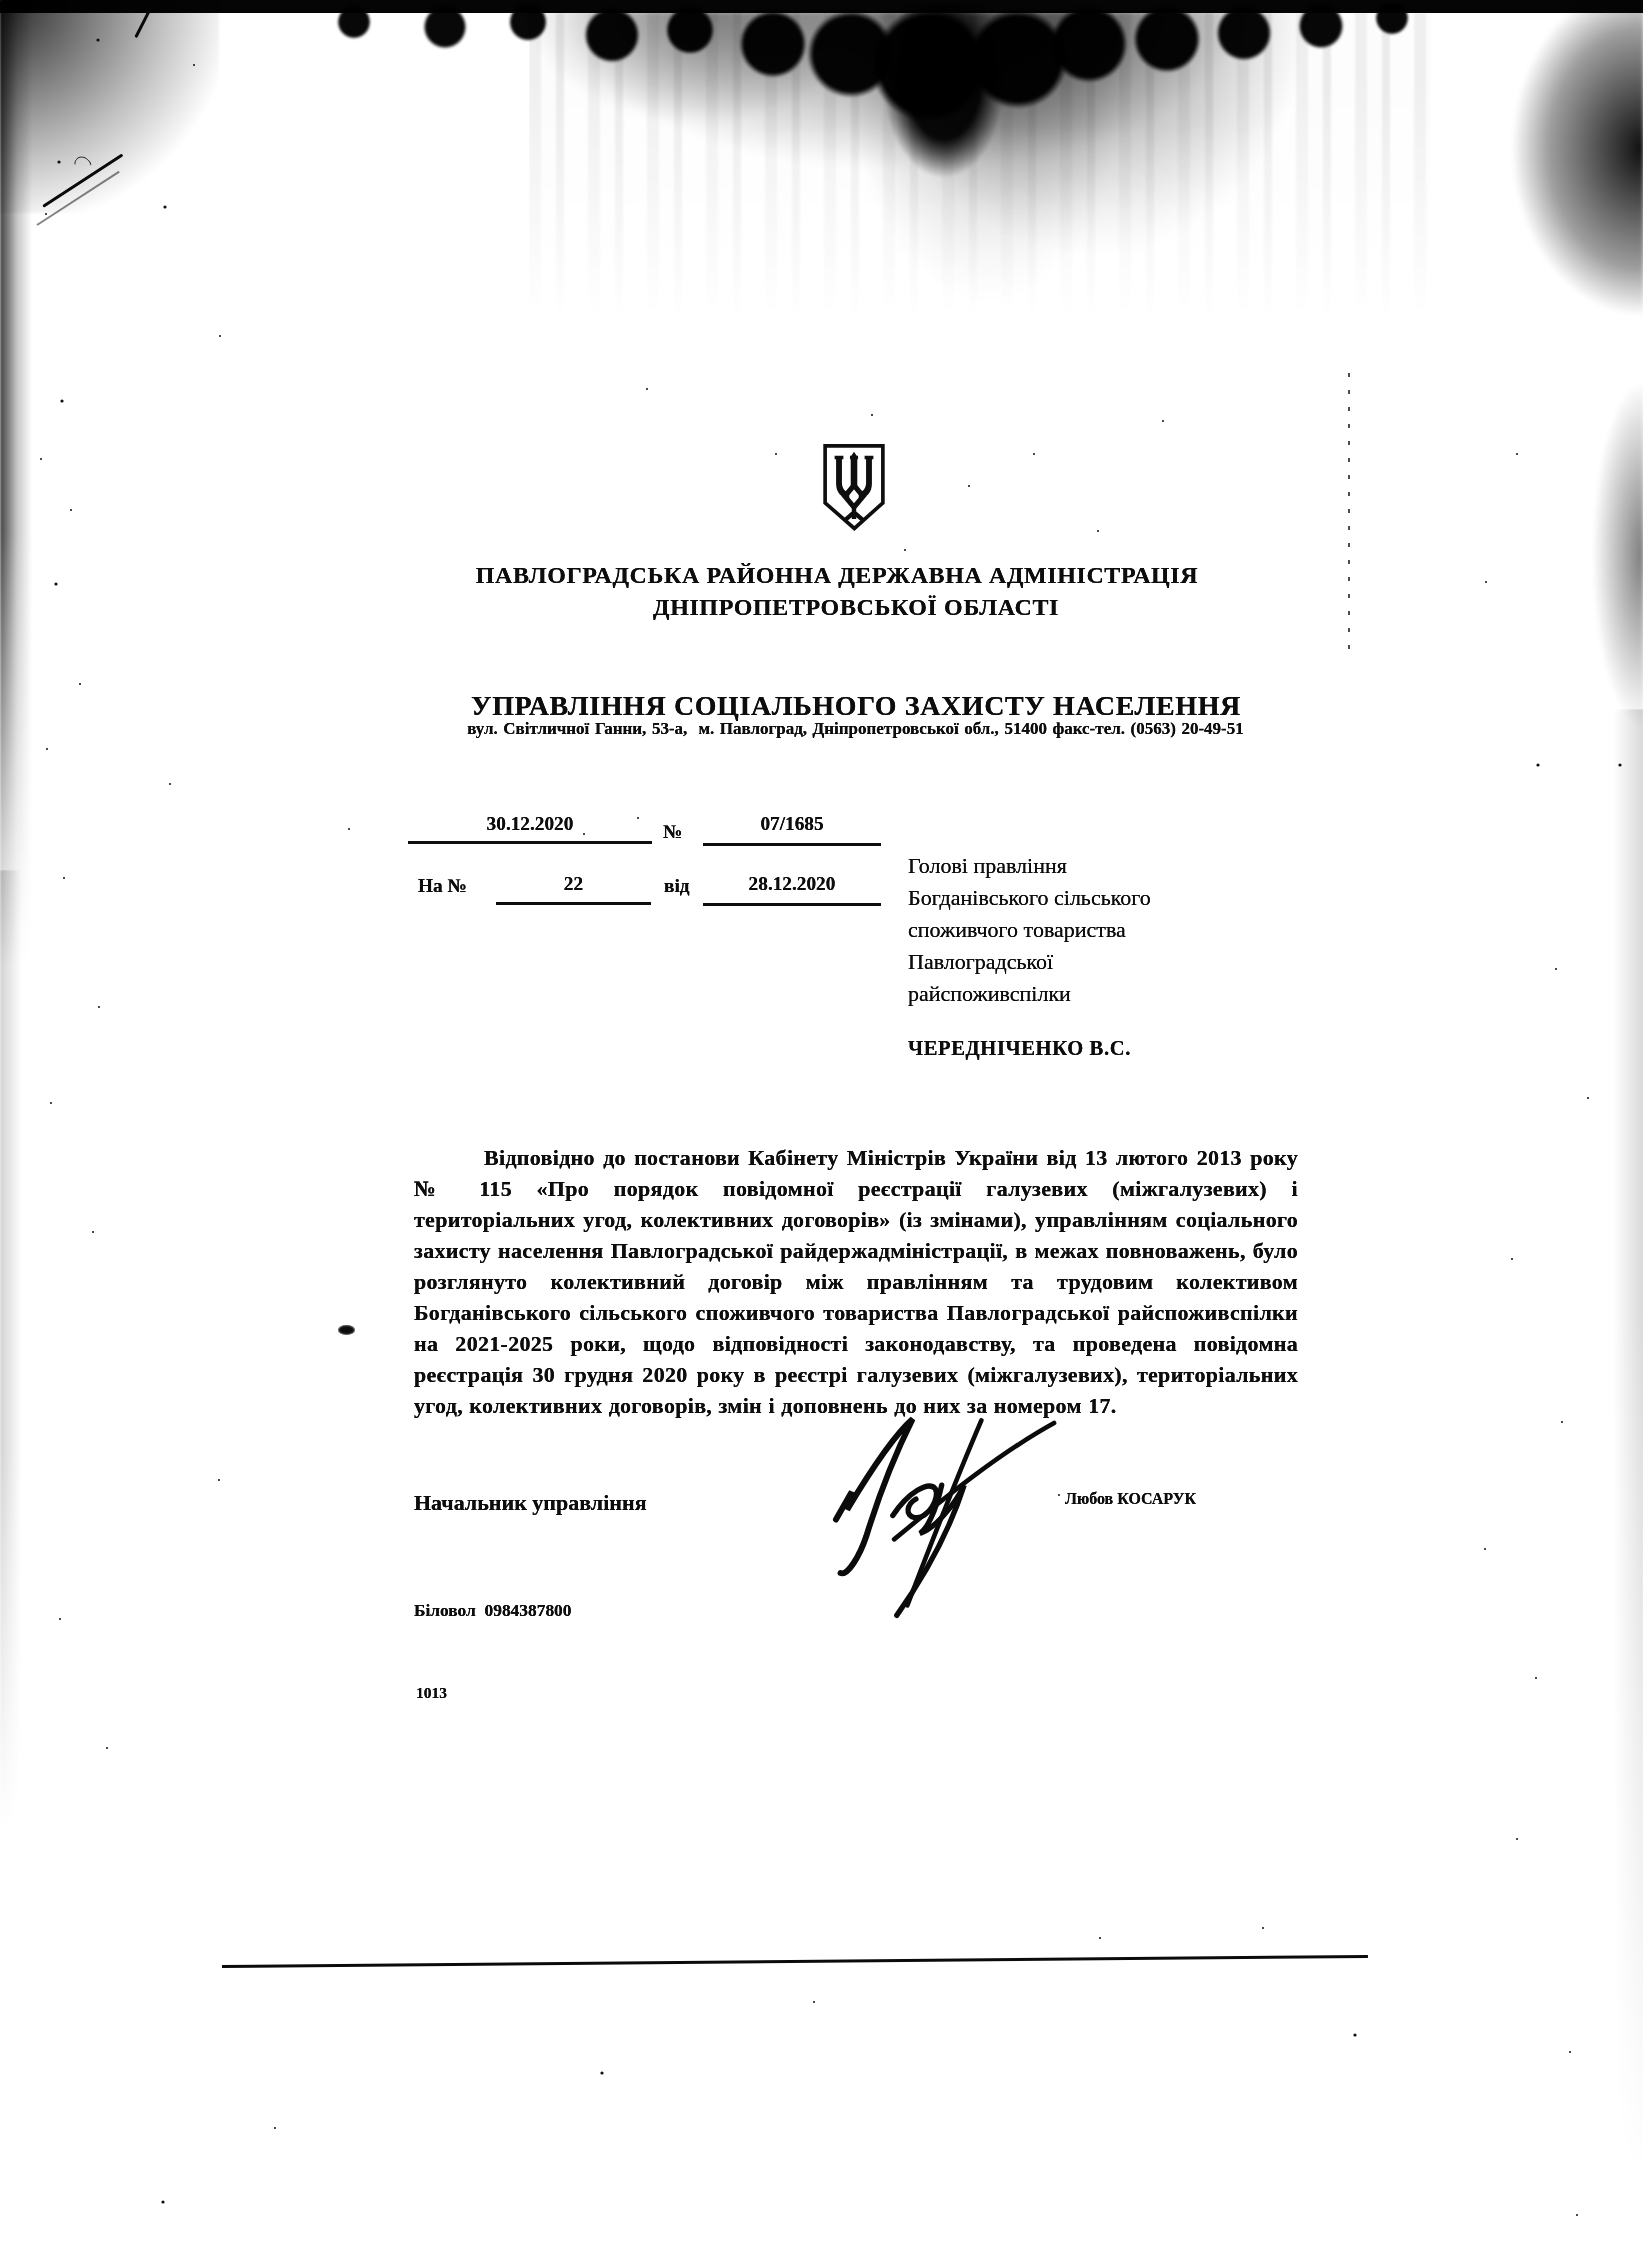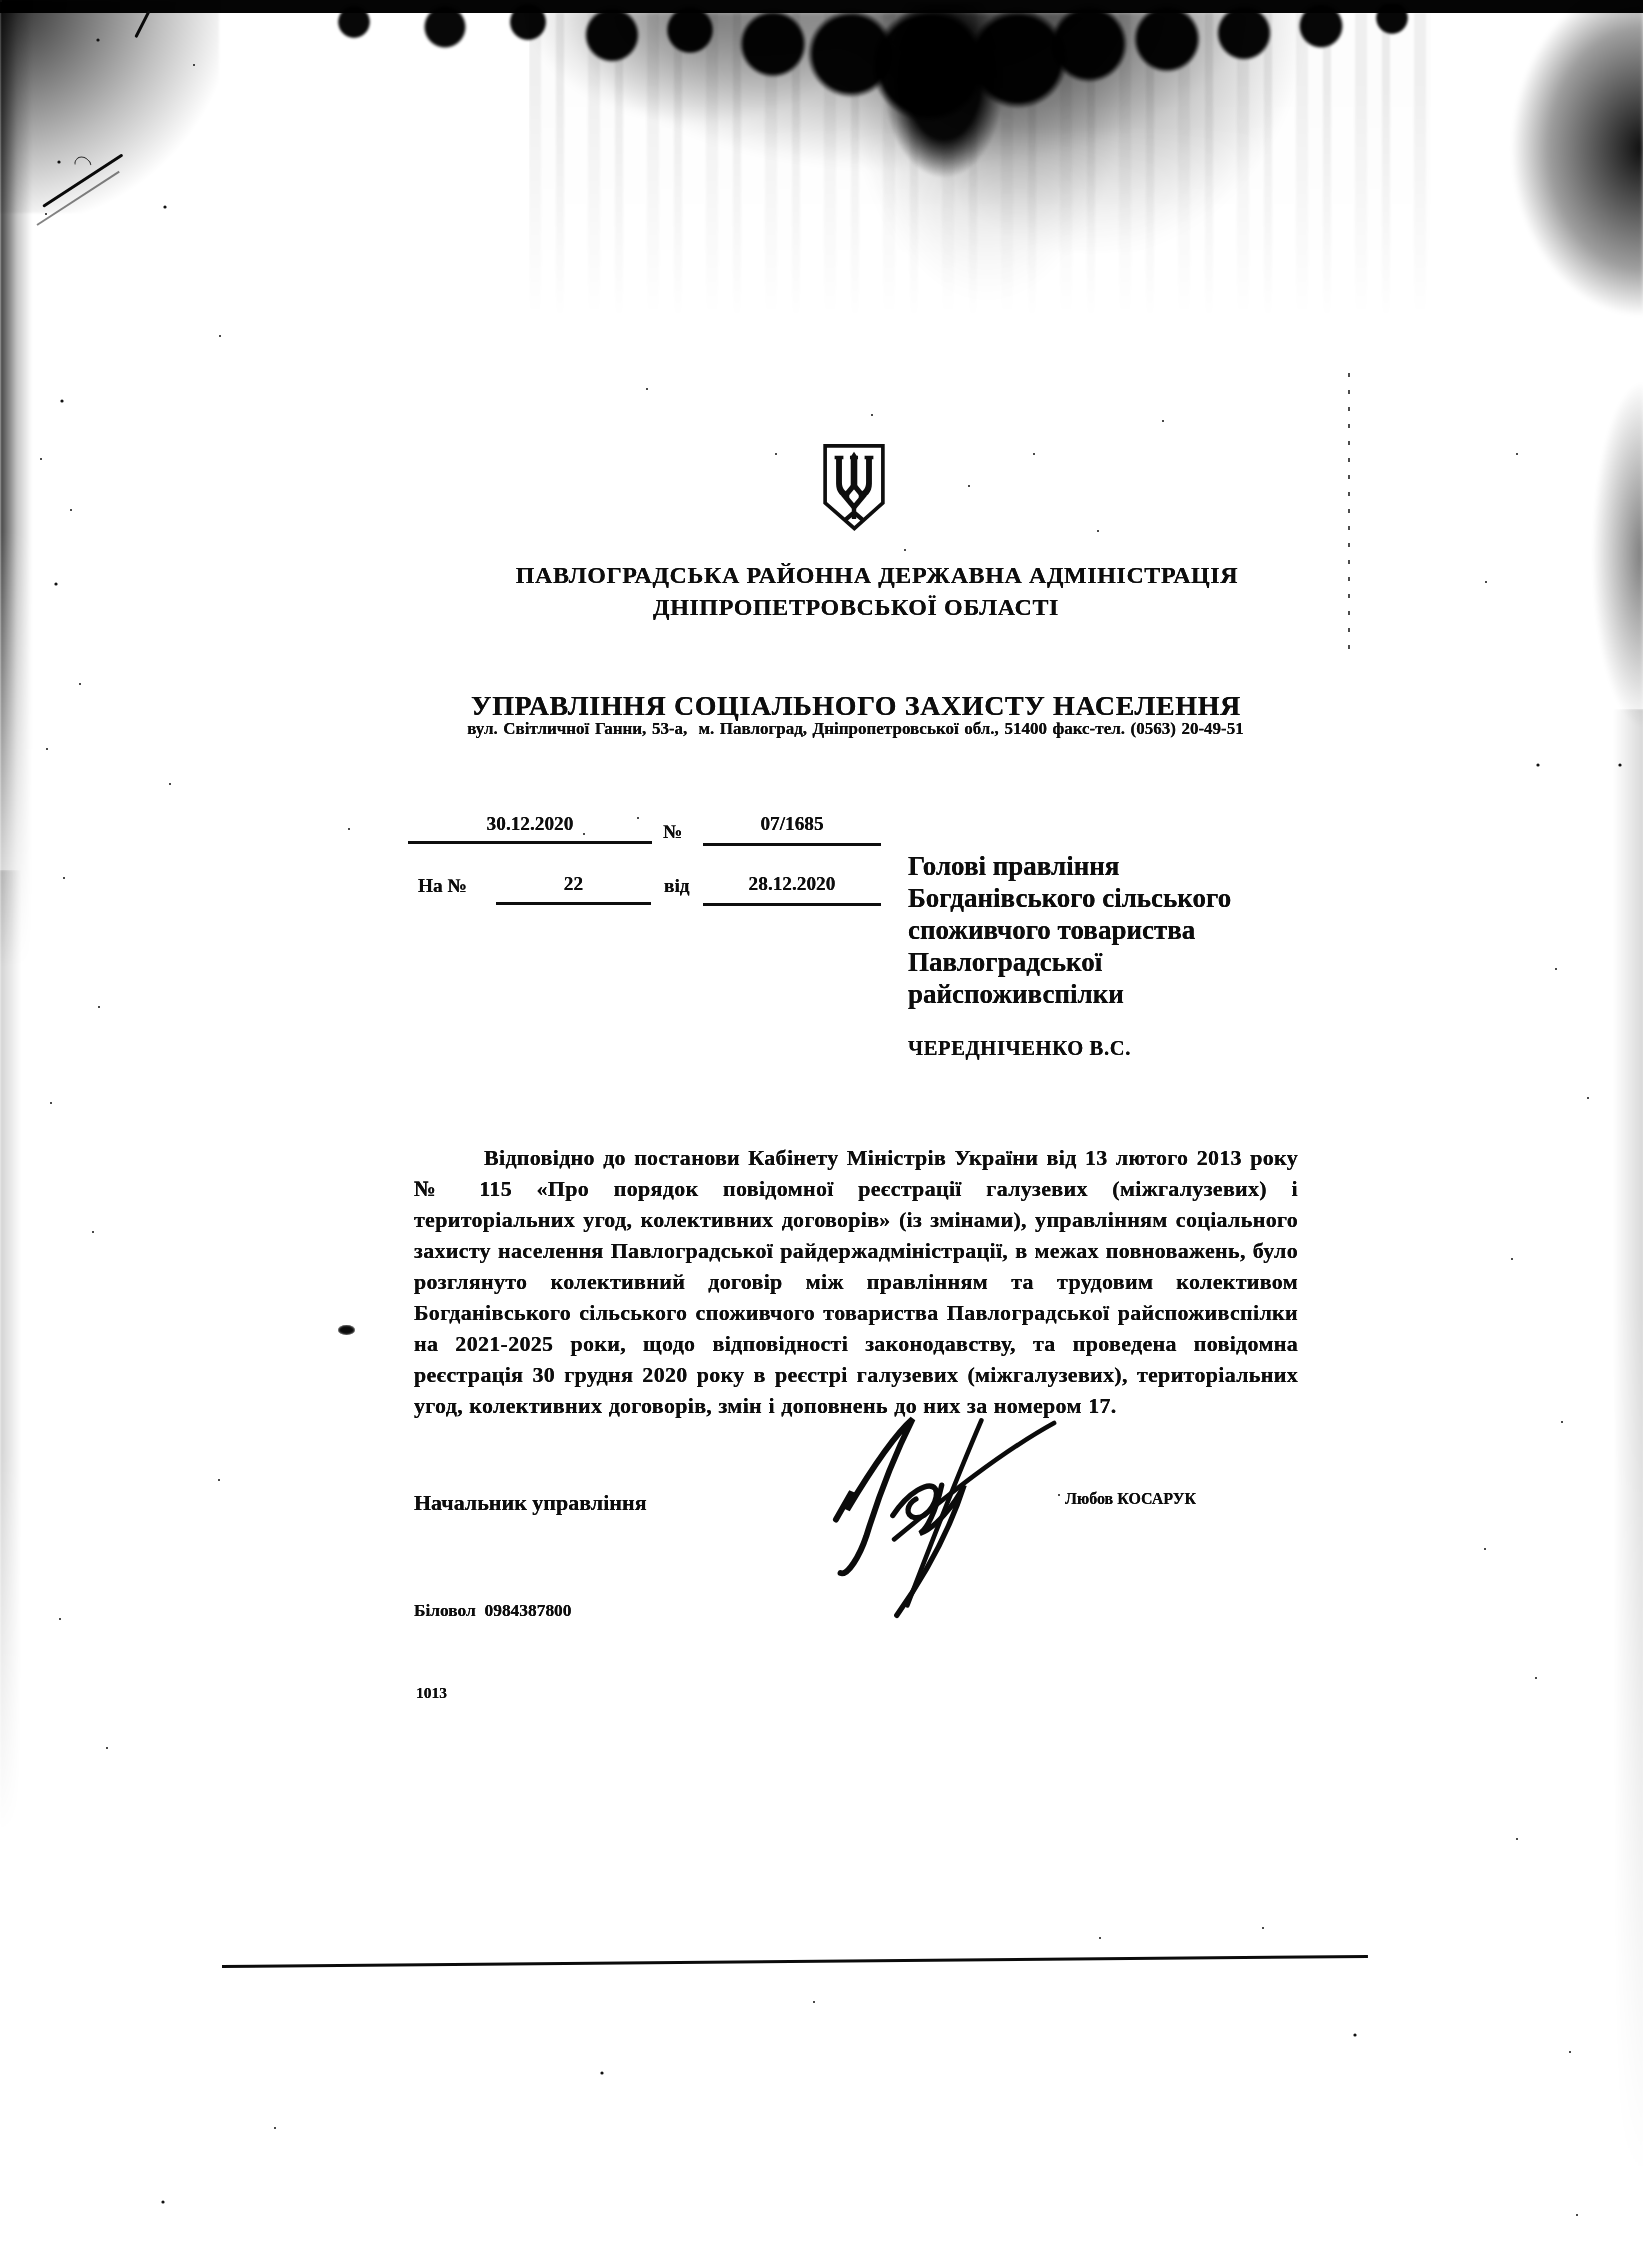--- a/index.html
+++ b/index.html
@@ -11,21 +11,21 @@
   .abs { position:absolute; }
   .txt { text-shadow:0 0 0.4px currentColor; white-space:nowrap; }
 
   
   .org-line   { font-weight:bold; font-size:24px; letter-spacing:0.6px; text-align:center; }
   .dept-line  { font-weight:bold; font-size:28px; letter-spacing:0.6px; text-align:center; }
   .addr-line  { font-weight:bold; font-size:17px; word-spacing:1.3px; text-align:center; }
   .ref-txt    { font-weight:bold; font-size:19.3px; }
   .ref-center { text-align:center; }
   .uline      { height:2.6px; background:#0e0e0e; }
-  .rcpt-line  { font-weight:bold; font-size:27px; line-height:32px; }
+  .rcpt-line  { font-weight:normal; font-size:22px; line-height:32px; }
   .rcpt-name  { font-weight:bold; font-size:20.6px; letter-spacing:0.6px; }
   .body-par {
     position:absolute; left:414px; top:1142px; width:884px;
     font-weight:bold; font-size:22px; line-height:31px;
     text-align:justify; text-indent:70px;
     letter-spacing:0.3px; word-spacing:0.6px;
     text-shadow:0 0 0.4px currentColor;
   }
   .sig-title  { font-weight:bold; font-size:22px; }
   .sig-name   { font-weight:bold; font-size:16px; }
@@ -162,21 +162,21 @@
   <svg class="abs" style="left:820px; top:436px;" width="68" height="103" viewBox="0 0 93 122">
     <path d="M7 4 H86 V82 L47 117 L7 82 Z" fill="none" stroke="#0e0e0e" stroke-width="5"></path>
     <path d="M46.5 12 L42 19 V60 H51 V19 Z" fill="#0e0e0e"></path>
     <path d="M22 20 V56 C22 68 29 75 40 78 L40 68 C33 66 30 61 30 54 V20 Z" fill="#0e0e0e"></path>
     <path d="M71 20 V56 C71 68 64 75 53 78 L53 68 C60 66 63 61 63 54 V20 Z" fill="#0e0e0e"></path>
     <path d="M46.5 58 L59 73 L46.5 88 L34 73 Z" fill="none" stroke="#0e0e0e" stroke-width="7"></path>
     <path d="M46.5 88 V104 M46.5 95 L35 105 M46.5 95 L58 105" stroke="#0e0e0e" stroke-width="6" fill="none"></path>
     <path d="M20 20 H32 M41 20 H52 M61 20 H73" stroke="#0e0e0e" stroke-width="5"></path>
   </svg>
 
-  <div class="abs org-line txt" style="left:434px; top:562px; width:886px;">ПАВЛОГРАДСЬКА РАЙОННА ДЕРЖАВНА АДМІНІСТРАЦІЯ</div>
+  <div class="abs org-line txt" style="left:394px; top:562px; width:886px;">ПАВЛОГРАДСЬКА РАЙОННА ДЕРЖАВНА АДМІНІСТРАЦІЯ</div>
   <div class="abs org-line txt" style="left:413px; top:594px; width:886px;">ДНІПРОПЕТРОВСЬКОЇ ОБЛАСТІ</div>
   <div class="abs dept-line txt" style="left:413px; top:652px; width:886px;margin-top:38px;">УПРАВЛІННЯ СОЦІАЛЬНОГО ЗАХИСТУ НАСЕЛЕННЯ</div>
   <div class="abs addr-line txt" style="left:361px; top:719px; width:989px;">вул. Світличної Ганни, 53-а,&nbsp; м. Павлоград, Дніпропетровської обл., 51400 факс-тел. (0563) 20-49-51</div>
 
   <div class="abs ref-txt ref-center txt" style="left:408px; top:813px; width:244px;">30.12.2020</div>
   <div class="abs uline" style="left:408px; top:841px; width:244px;"></div>
   <div class="abs ref-txt txt" style="left:663px; top:821px;">№</div>
   <div class="abs ref-txt ref-center txt" style="left:703px; top:813px; width:178px;">07/1685</div>
   <div class="abs uline" style="left:703px; top:843px; width:178px;"></div>
 

